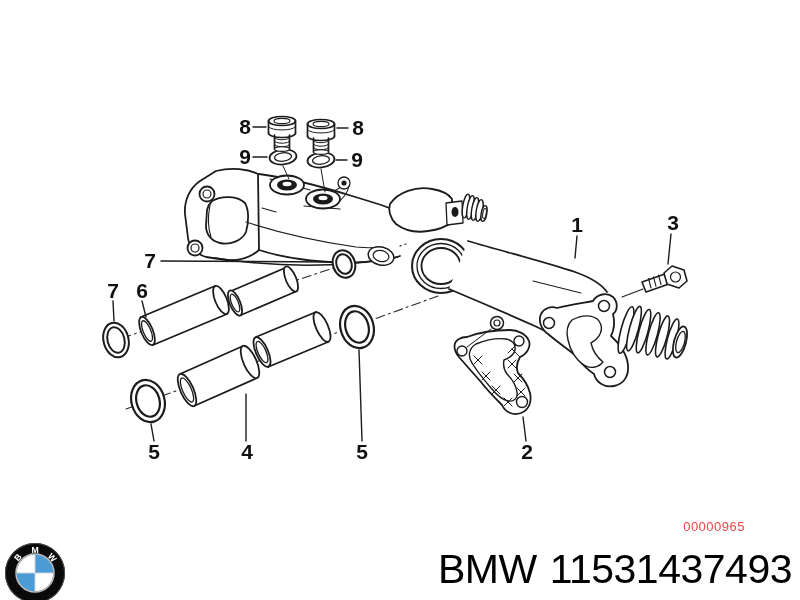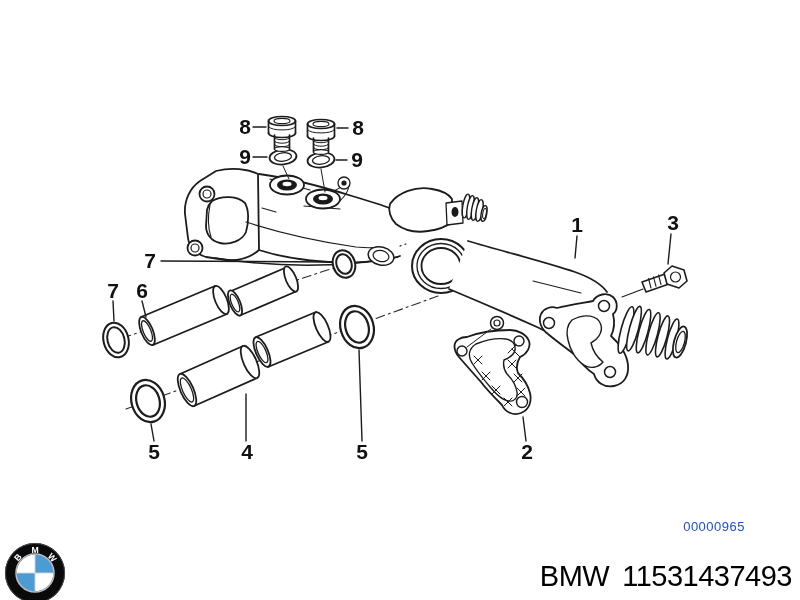--- a/index.html
+++ b/index.html
@@ -8,25 +8,25 @@
     background:#ffffff;
     font-family:"Liberation Sans", sans-serif;
   }
   #stage{position:absolute;left:0;top:0;width:800px;height:600px;}
   svg text.callout{
     font-family:"Liberation Sans", sans-serif;
     font-weight:bold;font-size:21px;fill:#111;
   }
   .drawing-number{
     position:absolute;top:519px;right:55px;
-    font-size:13px;color:#1d4ed8;letter-spacing:.5px;
+    font-size:13px;color:#ef4444;letter-spacing:.5px;
   }
   .footer-part{
     position:absolute;right:8px;bottom:7px;
-    font-size:29px;color:#000;letter-spacing:-0.5px;white-space:nowrap;
+    font-size:41px;color:#000;letter-spacing:-0.5px;white-space:nowrap;
   }
   .footer-part .num{margin-left:13px;}
   .bmw-logo{position:absolute;left:4px;top:542px;width:62px;height:62px;}
 </style>
 </head>
 <body>
 
 <div id="stage">
 
 <svg width="800" height="600" viewBox="0 0 800 600" fill="none" stroke-linecap="round" stroke-linejoin="round">

